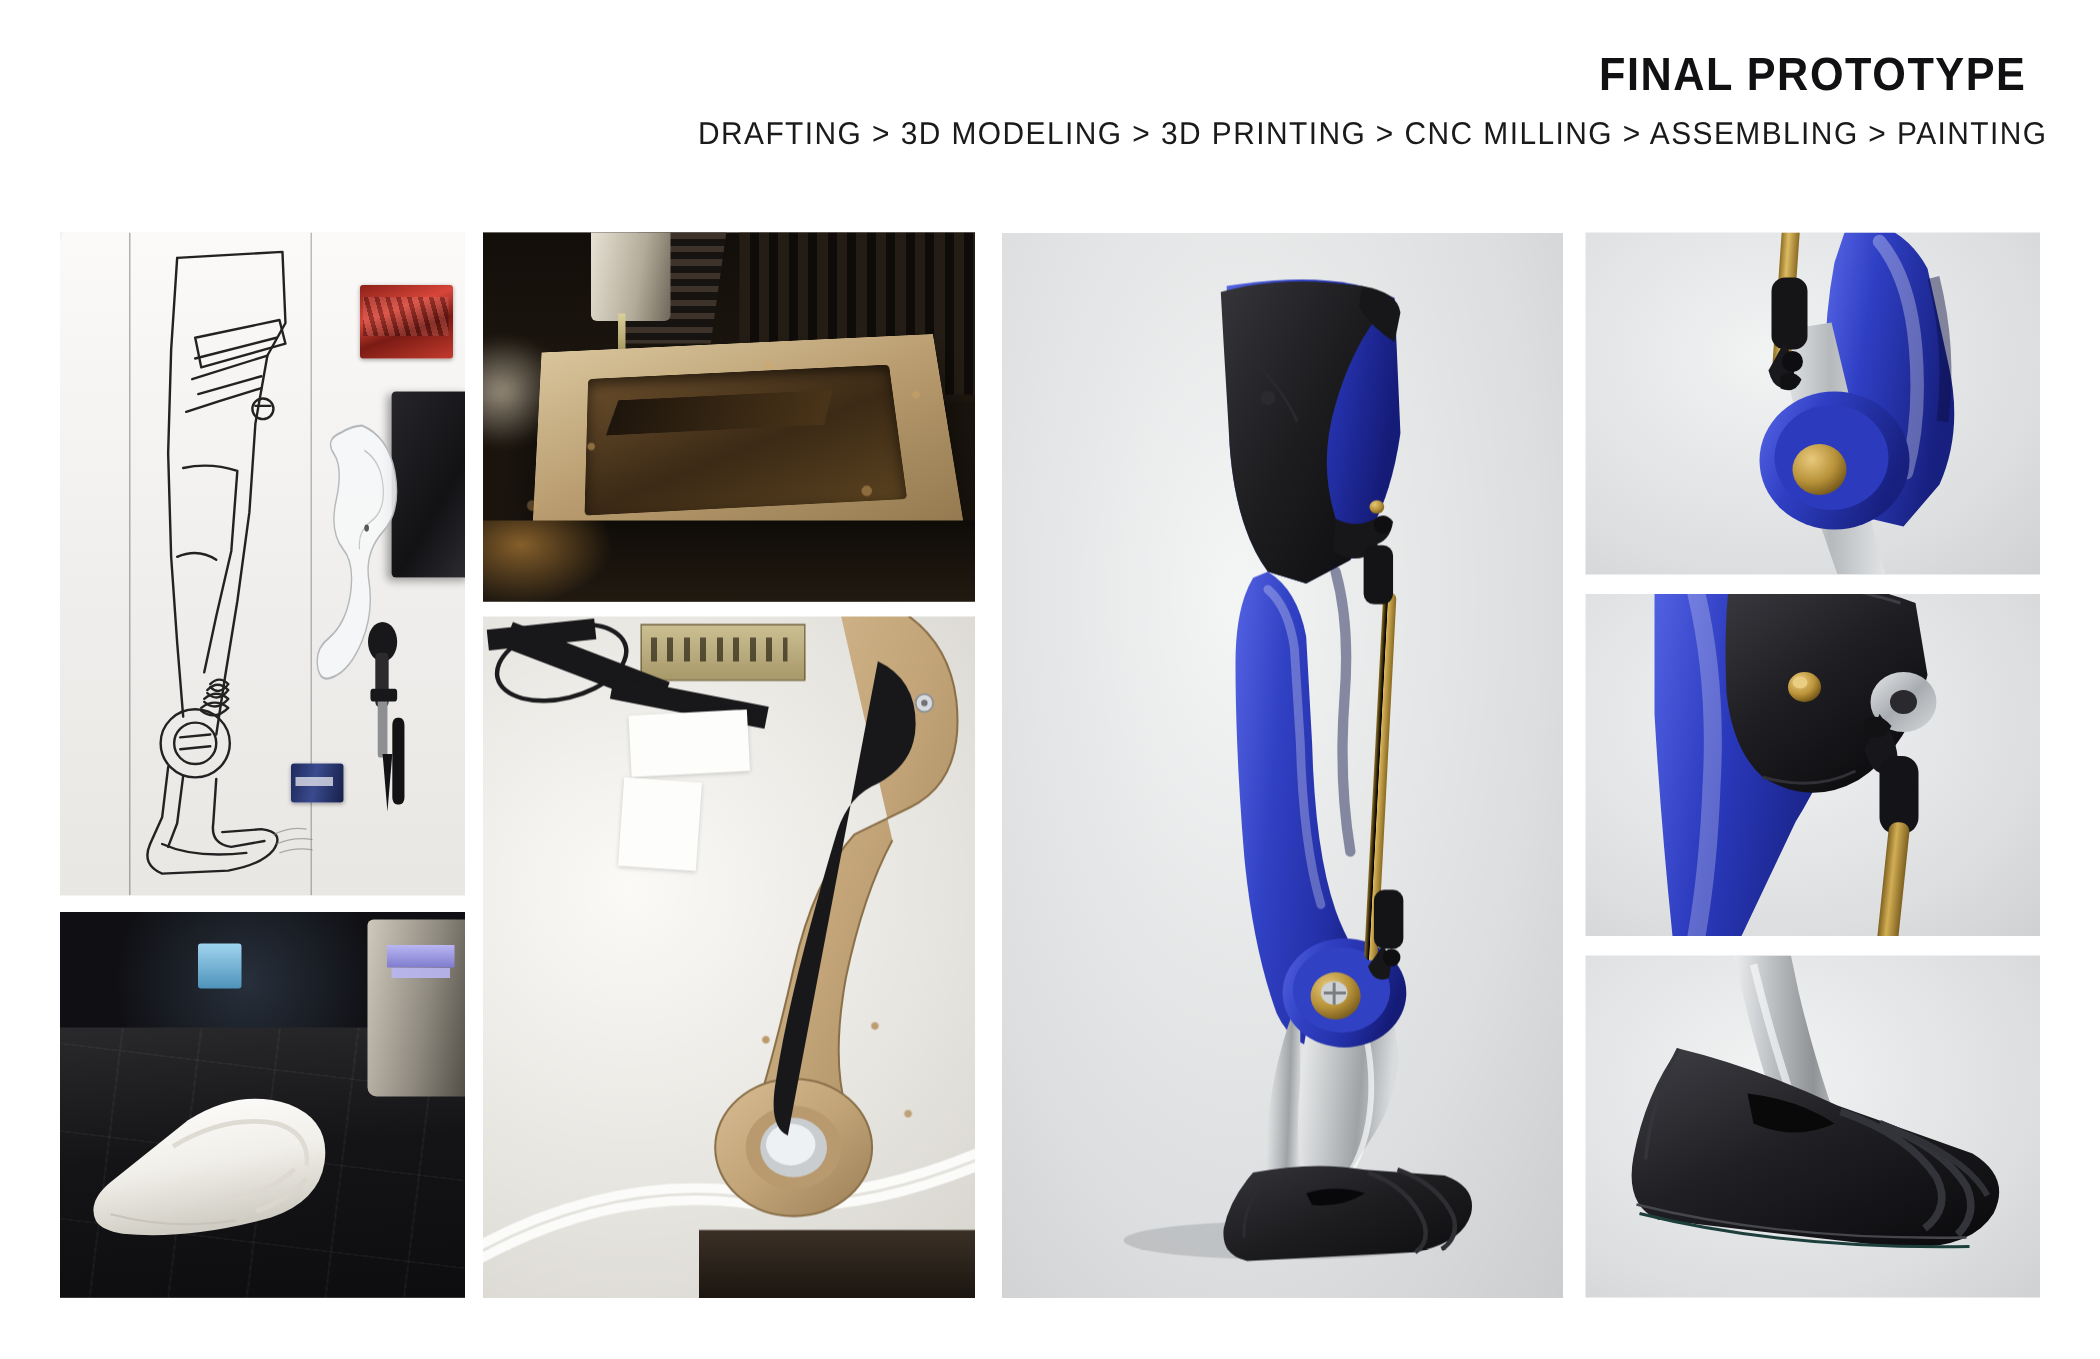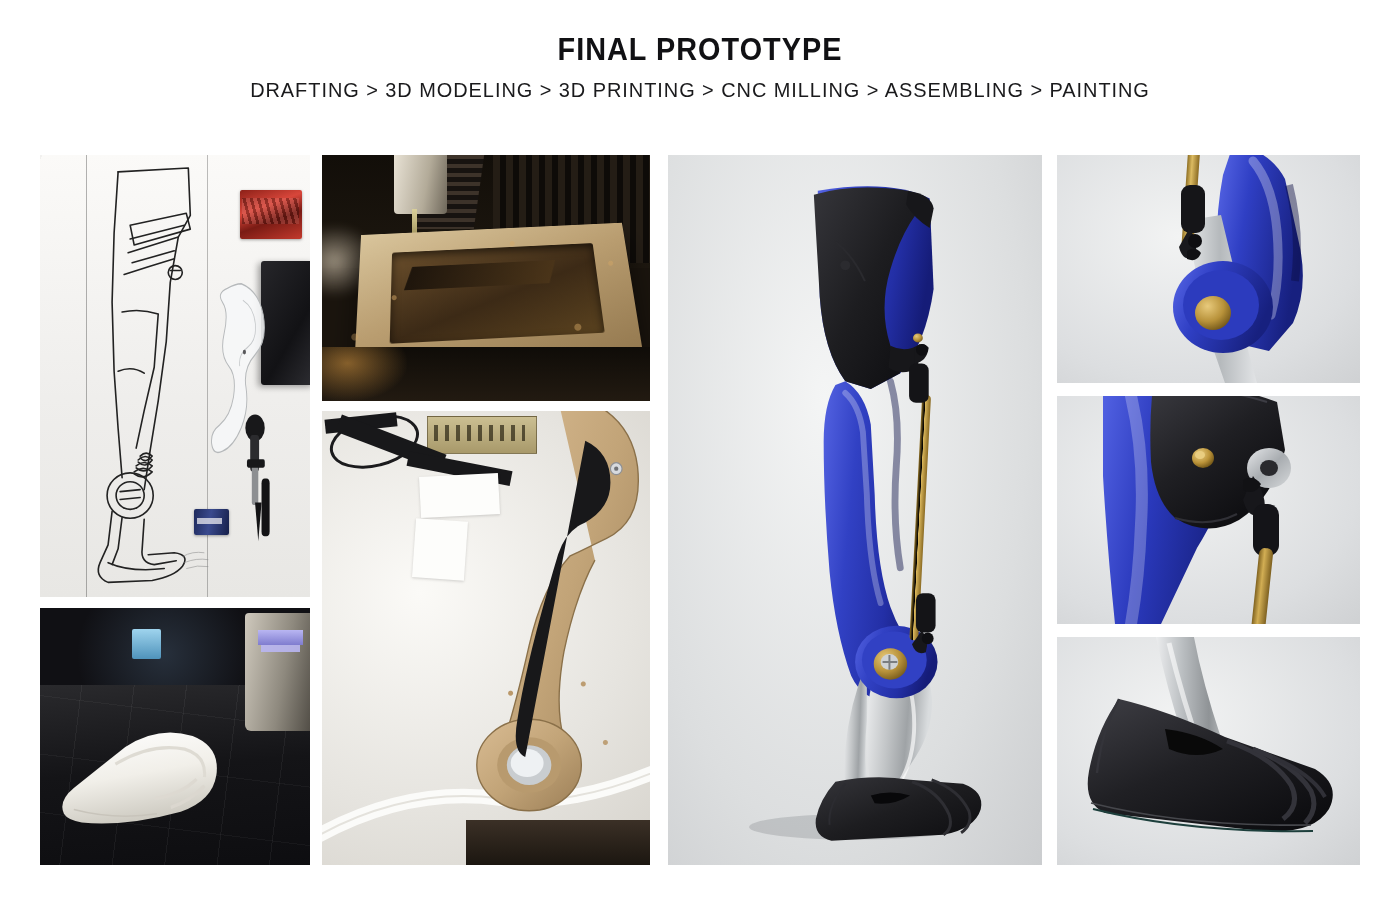--- a/index.html
+++ b/index.html
@@ -8,21 +8,21 @@
     width:1400px;height:906px;
     background:#ffffff;
     font-family:"Liberation Sans", sans-serif;
     overflow:hidden;
     position:relative;
   }
 
   
   .header{
     position:absolute;left:0;top:0;width:1400px;height:120px;
-    text-align:center;
+    text-align:right;
   }
   .title{
     position:absolute;left:0;top:32px;width:1400px;
     font-size:31px;font-weight:bold;letter-spacing:1.1px;
     color:#111114;
     transform:scaleX(.93);
   }
   .subtitle{
     position:absolute;left:0;top:78px;width:1400px;
     font-size:21px;font-weight:300;letter-spacing:1.0px;

